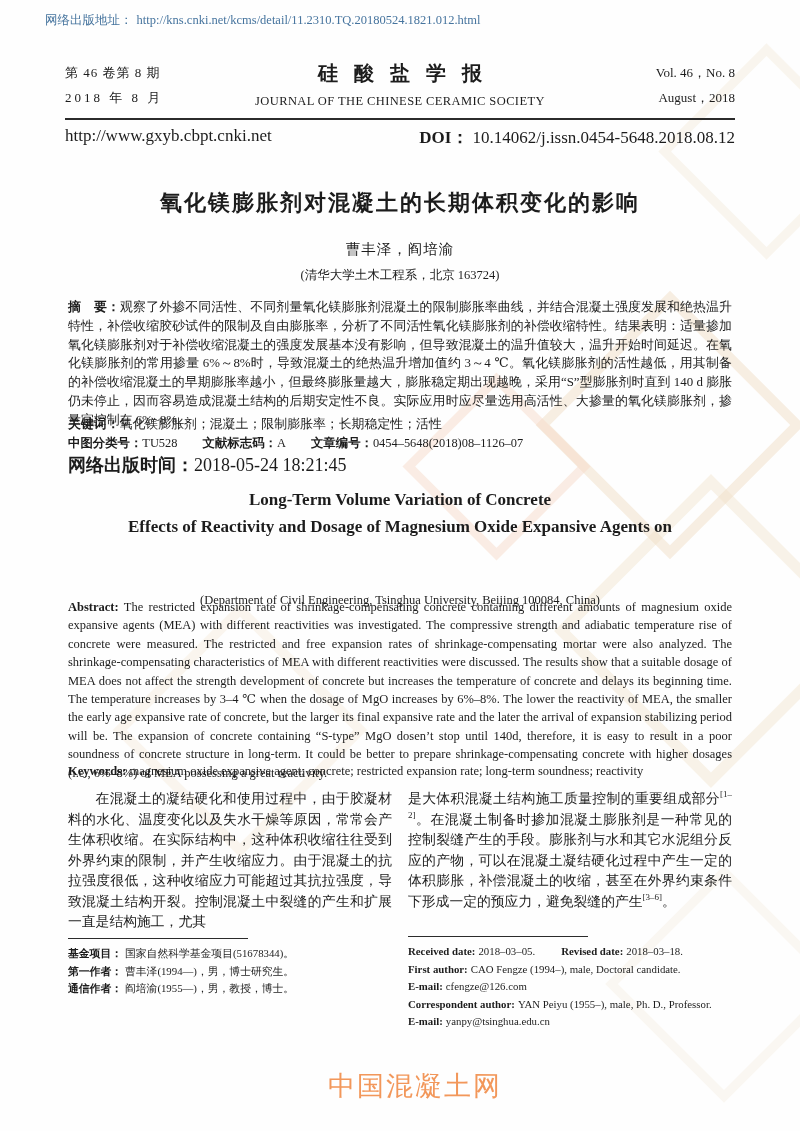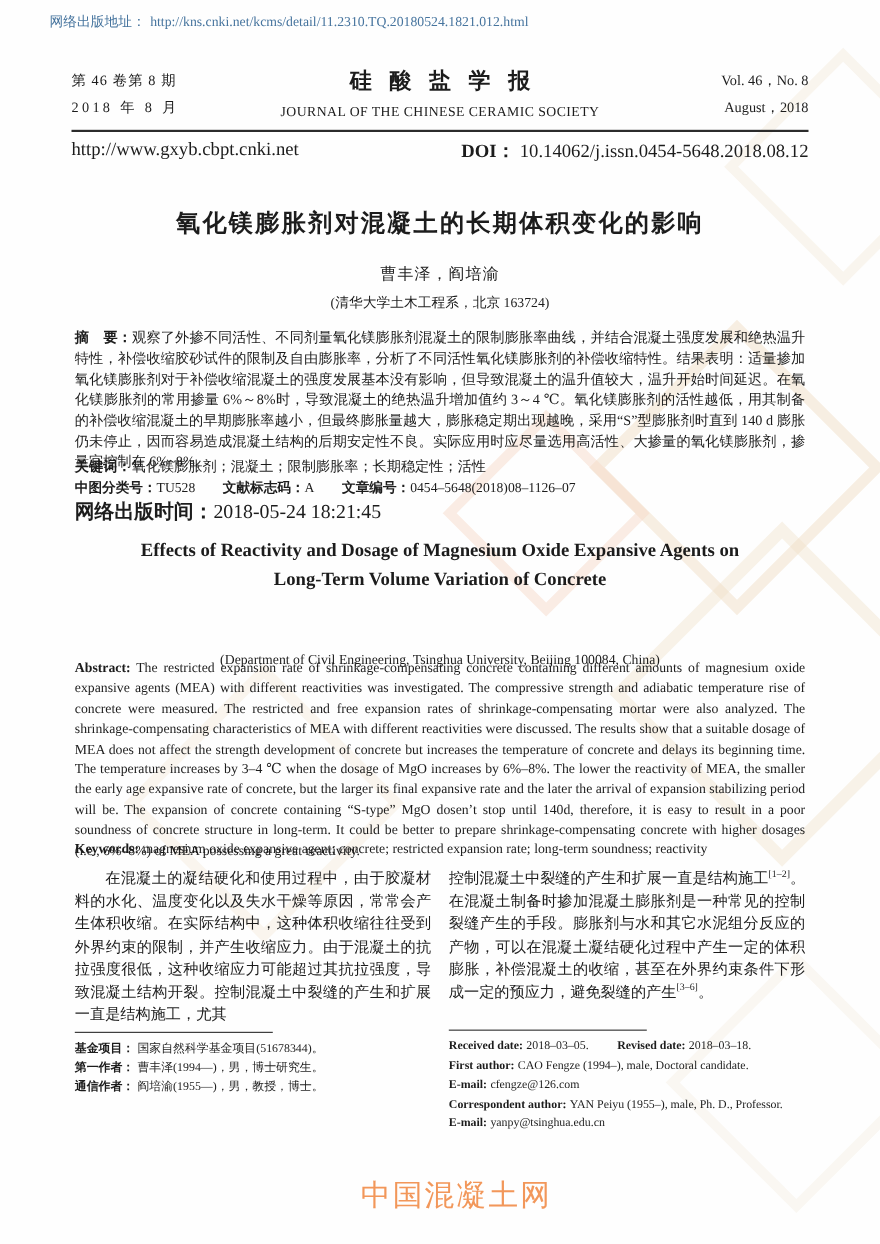--- a/index.html
+++ b/index.html
@@ -125,40 +125,40 @@
     <span class="seg"><span class="lbl">中图分类号：</span><span>TU528</span></span>
     <span class="seg"><span class="lbl">文献标志码：</span><span>A</span></span>
     <span class="seg"><span class="lbl">文章编号：</span><span>0454–5648(2018)08–1126–07</span></span>
   </div>
 
   <div class="layer pub-time">
     <span class="lbl">网络出版时间：</span><span>2018-05-24 18:21:45</span>
   </div>
 
   <div class="layer title-en">
+    <div>Long-Term Volume Variation of Concrete</div>
     <div>Effects of Reactivity and Dosage of Magnesium Oxide Expansive Agents on</div>
-    <div>Long-Term Volume Variation of Concrete</div>
   </div>
   <div class="layer affil-en">(Department of Civil Engineering, Tsinghua University, Beijing 100084, China)</div>
 
   <div class="layer abs-en">
     <span class="lbl">Abstract:</span>
     <span>The restricted expansion rate of shrinkage-compensating concrete containing different amounts of magnesium oxide expansive agents (MEA) with different reactivities was investigated. The compressive strength and adiabatic temperature rise of concrete were measured. The restricted and free expansion rates of shrinkage-compensating mortar were also analyzed. The shrinkage-compensating characteristics of MEA with different reactivities were discussed. The results show that a suitable dosage of MEA does not affect the strength development of concrete but increases the temperature of concrete and delays its beginning time. The temperature increases by 3–4 ℃ when the dosage of MgO increases by 6%–8%. The lower the reactivity of MEA, the smaller the early age expansive rate of concrete, but the larger its final expansive rate and the later the arrival of expansion stabilizing period will be. The expansion of concrete containing “S-type” MgO dosen’t stop until 140d, therefore, it is easy to result in a poor soundness of concrete structure in long-term. It could be better to prepare shrinkage-compensating concrete with higher dosages (i.e., 6%–8%) of MEA possessing a great reactivity.</span>
   </div>
 
   <div class="layer kw-en">
     <span class="lbl">Keywords:</span>
     <span>magnesium oxide expansive agent; concrete; restricted expansion rate; long-term soundness; reactivity</span>
   </div>
 
   <div class="col col-left layer">
     <p>在混凝土的凝结硬化和使用过程中，由于胶凝材料的水化、温度变化以及失水干燥等原因，常常会产生体积收缩。在实际结构中，这种体积收缩往往受到外界约束的限制，并产生收缩应力。由于混凝土的抗拉强度很低，这种收缩应力可能超过其抗拉强度，导致混凝土结构开裂。控制混凝土中裂缝的产生和扩展一直是结构施工，尤其</p>
   </div>
   <div class="col col-right layer">
-    <p><span>控制混凝土中裂缝的产生和扩展一直是结构施工</span><sup>[1–2]</sup><span>。在混凝土制备时掺加混凝土膨胀剂是一种常见的控制裂缝产生的手段。膨胀剂与水和其它水泥组分反应的产物，可以在混凝土凝结硬化过程中产生一定的体积膨胀，补偿混凝土的收缩，甚至在外界约束条件下形成一定的预应力，避免裂缝的产生</span><sup>[3–6]</sup><span>。</span></p>
+    <p><span>是大体积混凝土结构施工质量控制的重要组成部分</span><sup>[1–2]</sup><span>。在混凝土制备时掺加混凝土膨胀剂是一种常见的控制裂缝产生的手段。膨胀剂与水和其它水泥组分反应的产物，可以在混凝土凝结硬化过程中产生一定的体积膨胀，补偿混凝土的收缩，甚至在外界约束条件下形成一定的预应力，避免裂缝的产生</span><sup>[3–6]</sup><span>。</span></p>
   </div>
 
   <div class="fn fn-left layer">
     <div class="fn-rule"></div>
     <div>
       <span class="lbl">基金项目：</span><span>国家自然科学基金项目(51678344)。</span>
     </div>
     <div>
       <span class="lbl">第一作者：</span><span>曹丰泽(1994—)，男，博士研究生。</span>
     </div>

